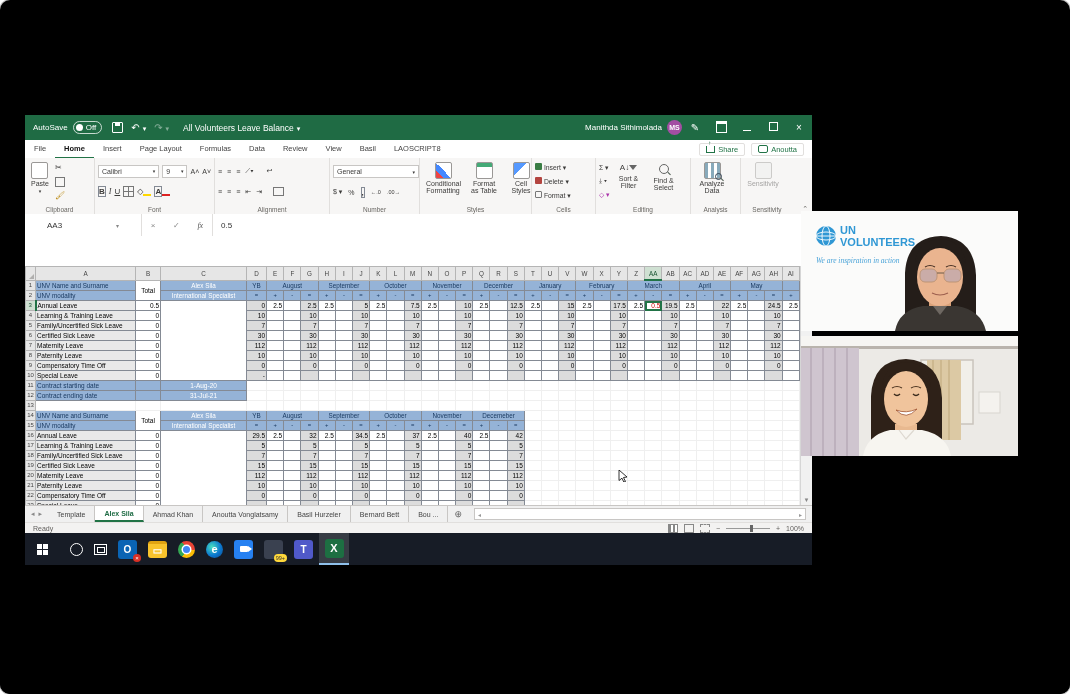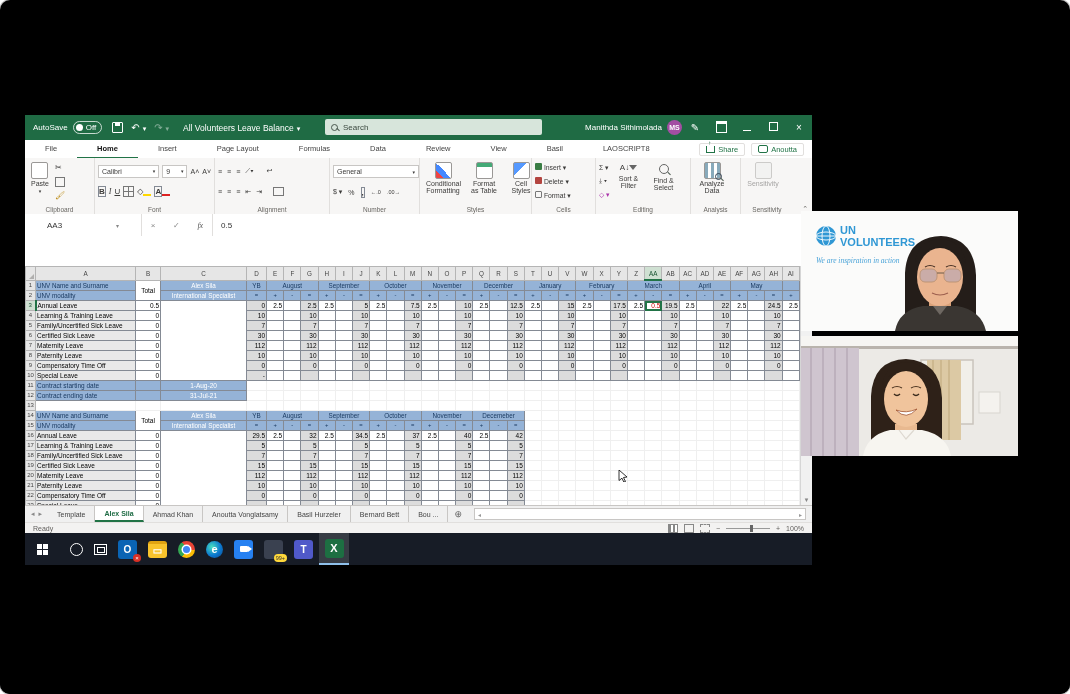--- a/index.html
+++ b/index.html
@@ -32,21 +32,21 @@
   .xl-user{position:absolute;right:130px;top:0;height:25px;display:flex;align-items:center;gap:5px;font-size:8px;}
   .ms-badge{width:15px;height:15px;border-radius:50%;background:#a34ea3;color:#fff;font-size:7px;display:flex;align-items:center;justify-content:center;font-weight:bold;}
   .win-ctrls{position:absolute;right:0;top:0;height:25px;display:flex;align-items:center;}
   .win-ctrls>span{width:26px;text-align:center;color:#fff;font-size:10px;}
   .mini-bar{display:inline-block;width:8px;height:1px;background:#fff;}
   .restore-box{display:inline-block;width:7px;height:7px;border:1px solid #fff;position:relative;}
   .pen-ic{font-size:10px;}
   .ribbonopt{display:inline-block;width:9px;height:8px;border:1px solid #fff;border-top-width:3px;}
   
   .xl-tabs{position:absolute;left:0;top:25px;width:100%;height:18px;background:#fff;border-bottom:1px solid #e1dfdd;display:flex;align-items:center;font-size:7.5px;color:#444;}
-  .rtab{padding:0 20px;line-height:17px;cursor:default;}
+  .rtab{padding:0 9px;line-height:17px;cursor:default;}
   .rtab.active{font-weight:bold;color:#111;border-bottom:2px solid #217346;}
   .tabs-right{margin-left:auto;display:flex;align-items:center;gap:6px;padding-right:8px;}
   .pill-btn{display:flex;align-items:center;gap:3px;color:#217346;border:1px solid #e1dfdd;border-radius:2px;padding:1px 6px;background:#fff;}
   .share-ic{display:inline-block;width:7px;height:6px;border:1px solid #217346;border-top:none;position:relative;}
   .share-ic::after{content:"↑";position:absolute;top:-6px;left:1px;font-size:6px;color:#217346;}
   .cmt-ic{display:inline-block;width:8px;height:6px;border:1px solid #217346;border-radius:2px;}
   
   .xl-ribbon{position:absolute;left:0;top:43px;width:100%;height:56px;background:#f7f6f5;border-bottom:1px solid #d8d6d4;display:flex;font-size:7px;color:#3b3a39;}
   .rgroup{position:relative;border-right:1px solid #e1dfdd;height:100%;box-sizing:border-box;padding:3px 3px 12px 3px;display:flex;gap:3px;}
   .glabel{position:absolute;bottom:1px;left:0;width:100%;text-align:center;color:#696763;font-size:6.5px;}
@@ -167,24 +167,20 @@
       <div class="xl-titlebar">
         <span class="sp">AutoSave</span>
         <span class="autosave-pill">
             <span class="autosave-dot"></span>
             <span>Off</span>
           </span>
         <span class="floppy"></span>
         <span class="ic-g">↶<span class="caret">▾</span></span>
         <span class="ic-g dis">↷<span class="caret">▾</span></span>
         <span class="wb-title"><span>All Volunteers Leave Balance</span><span class="caret">▾</span></span>
-        <div class="xl-search">
-          <span class="mag"></span>
-          <span>Search</span>
-        </div>
         <div class="xl-user">
           <span>Manithda Sithimolada</span>
           <span class="ms-badge">MS</span>
         </div>
         <div class="win-ctrls">
           <span class="pen-ic">✎</span>
           <span><span class="ribbonopt"></span></span>
           <span><span class="mini-bar"></span></span>
           <span><span class="restore-box"></span></span>
           <span>×</span>

